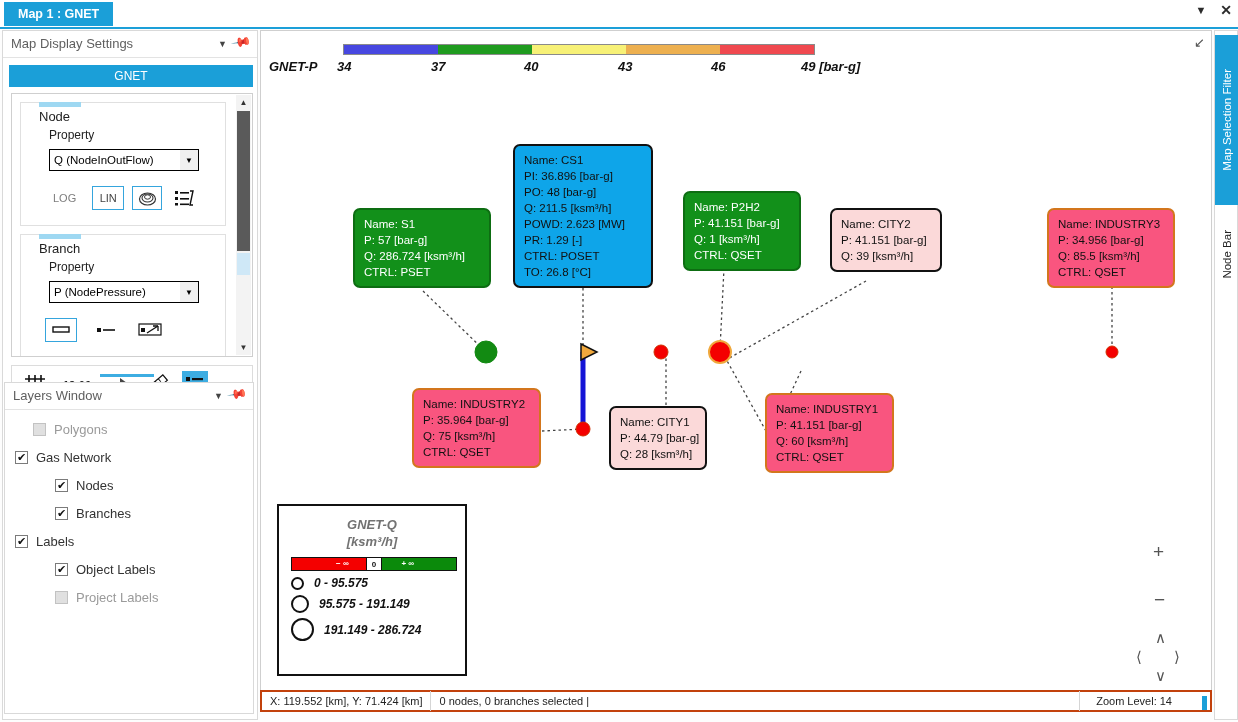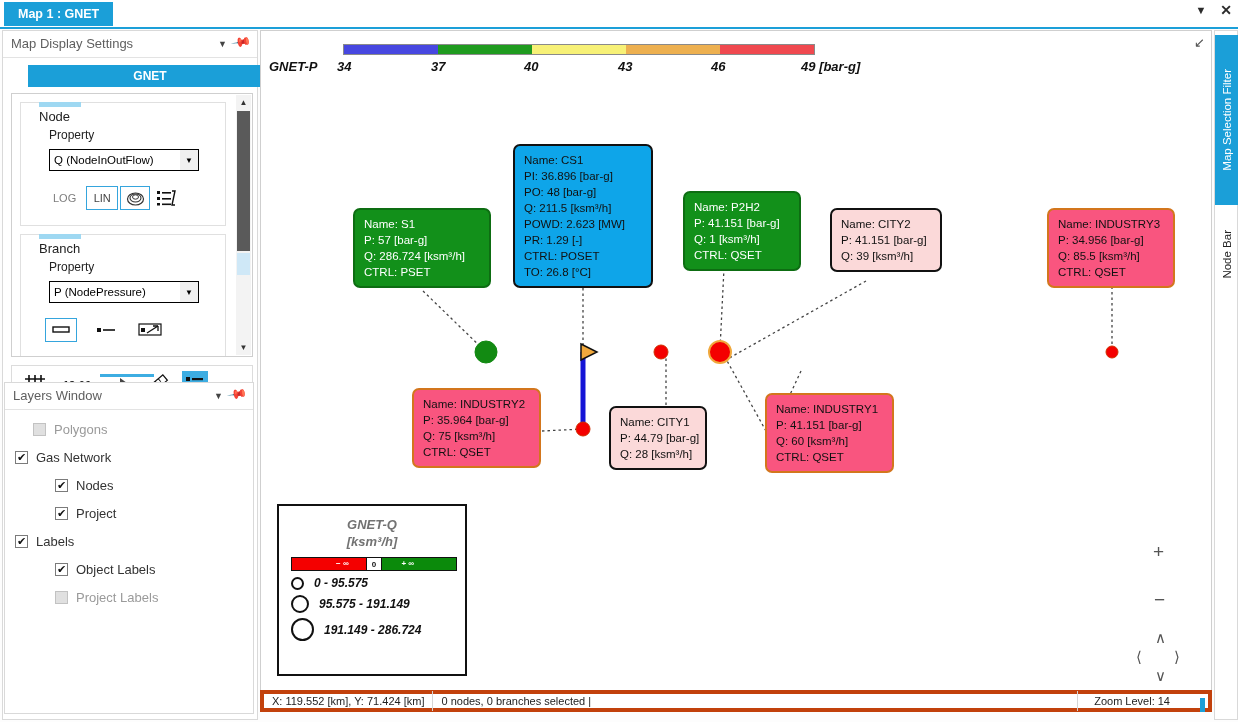--- a/index.html
+++ b/index.html
@@ -26,34 +26,34 @@
 
   
   .leftpanel{position:absolute;left:2px;top:30px;width:256px;height:690px;
     background:#fff;border:1px solid #d9d9d9;box-sizing:border-box;}
   .panelhdr{position:relative;height:26px;border-bottom:1px solid #e3e3e3;background:#fff;}
   .panelhdr .ttl{position:absolute;left:8px;top:5px;font-size:13px;color:#5f5f5f;}
   .panelhdr .caret{position:absolute;right:30px;top:8px;font-size:9px;color:#444;}
   .panelhdr .pin{position:absolute;right:8px;top:4px;font-size:13px;color:#222;transform:rotate(35deg);}
 
   .gnetbar{position:absolute;left:6px;top:34px;width:244px;height:22px;background:#1b9fd8;
-    color:#fff;font-size:12px;display:flex;align-items:center;justify-content:center;font-weight:700;margin-left:19px;}
+    color:#fff;font-size:12px;display:flex;align-items:center;justify-content:center;font-weight:400;}
 
   .propbox{position:absolute;left:8px;top:62px;width:242px;height:264px;
     border:1px solid #cfcfcf;background:#fff;box-sizing:border-box;overflow:hidden;}
   .scrollarea{position:absolute;left:0;top:0;width:224px;height:262px;overflow:hidden;}
   .grp{position:absolute;left:8px;width:206px;border:1px solid #e0e0e0;background:#fff;box-sizing:border-box;}
   .grp .tagline{position:absolute;left:18px;top:-1px;width:42px;height:5px;background:#9ed8f2;}
   .grp .gname{position:absolute;left:18px;top:6px;font-size:13px;color:#222;}
   .grp .gprop{position:absolute;left:28px;top:25px;font-size:12px;color:#222;}
   .combo{position:absolute;left:28px;width:150px;height:22px;border:1px solid #000;background:#fff;
     box-sizing:border-box;font-size:11.5px;color:#000;display:flex;align-items:center;padding-left:4px;}
   .combo .arw{position:absolute;right:0;top:0;width:18px;height:20px;background:#f0f0f0;
     display:flex;align-items:center;justify-content:center;font-size:8px;color:#000;}
-  .btnrow{position:absolute;left:24px;display:flex;align-items:center;gap:2px;}
+  .btnrow{position:absolute;left:24px;display:flex;align-items:center;gap:8px;}
   .txtbtn{font-size:11px;color:#7d7d7d;padding:4px 8px;}
   .obtn{width:32px;height:24px;border:1px solid #35a5dd;background:#fff;font-size:11px;color:#444;
     display:flex;align-items:center;justify-content:center;box-sizing:border-box;}
   .obtn.ico{width:30px;}
   .plainico{width:28px;height:26px;display:flex;align-items:center;justify-content:center;}
   .vscroll{position:absolute;right:1px;top:1px;width:15px;height:260px;background:#f3f3f3;}
   .vscroll .up,.vscroll .dn{width:15px;height:15px;display:flex;align-items:center;justify-content:center;font-size:8px;color:#333;}
   .vscroll .thumb{position:absolute;left:1px;top:16px;width:13px;height:140px;background:#5a5a5a;}
   .vscroll .trk2{position:absolute;left:1px;top:158px;width:13px;height:22px;background:#cfe8f7;}
 
@@ -116,21 +116,21 @@
   .navctl{position:absolute;right:18px;top:480px;width:60px;height:180px;color:#555;}
   .navctl .zin{position:absolute;left:20px;top:30px;font-size:19px;}
   .navctl .zout{position:absolute;left:21px;top:78px;font-size:19px;}
   .navctl .pu{position:absolute;left:22px;top:118px;font-size:15px;}
   .navctl .pd{position:absolute;left:22px;top:156px;font-size:15px;}
   .navctl .plf{position:absolute;left:3px;top:137px;font-size:15px;}
   .navctl .prt{position:absolute;left:41px;top:137px;font-size:15px;}
 
   
   .statusbar{position:absolute;left:260px;top:690px;width:952px;height:22px;
-    border:4px solid #c2410c;background:#fff;box-sizing:border-box;display:flex;align-items:center;font-size:11px;color:#222;}
+    border:2px solid #c2410c;background:#fff;box-sizing:border-box;display:flex;align-items:center;font-size:11px;color:#222;}
   .statusbar .s1{padding-left:8px;}
   .statusbar .sep{width:1px;height:20px;background:#d5d5d5;margin:0 8px;}
   .statusbar .zoom{position:absolute;right:38px;font-size:11px;}
   .statusbar .zsep{position:absolute;right:130px;width:1px;height:20px;background:#d5d5d5;}
   .statusbar .grip{position:absolute;right:3px;top:4px;width:5px;height:14px;background:#1b9fd8;}
 
   
   .rtabs{position:absolute;left:1214px;top:30px;width:24px;height:690px;background:#fff;border:1px solid #d9d9d9;box-sizing:border-box;}
   .vtab{position:absolute;left:0;width:24px;display:flex;align-items:center;justify-content:center;}
   .vtab span{writing-mode:vertical-rl;transform:rotate(180deg);font-size:11.5px;white-space:nowrap;}
@@ -296,21 +296,21 @@
         <div class="lrow">
           <span class="cbx">✔</span>
           <span>Gas Network</span>
         </div>
         <div class="lrow">
           <span class="cbx" style="margin-left: 40px;">✔</span>
           <span>Nodes</span>
         </div>
         <div class="lrow">
           <span class="cbx" style="margin-left: 40px;">✔</span>
-          <span>Project</span>
+          <span>Branches</span>
         </div>
         <div class="lrow">
           <span class="cbx">✔</span>
           <span>Labels</span>
         </div>
         <div class="lrow">
           <span class="cbx" style="margin-left: 40px;">✔</span>
           <span>Object Labels</span>
         </div>
         <div class="lrow dim">

